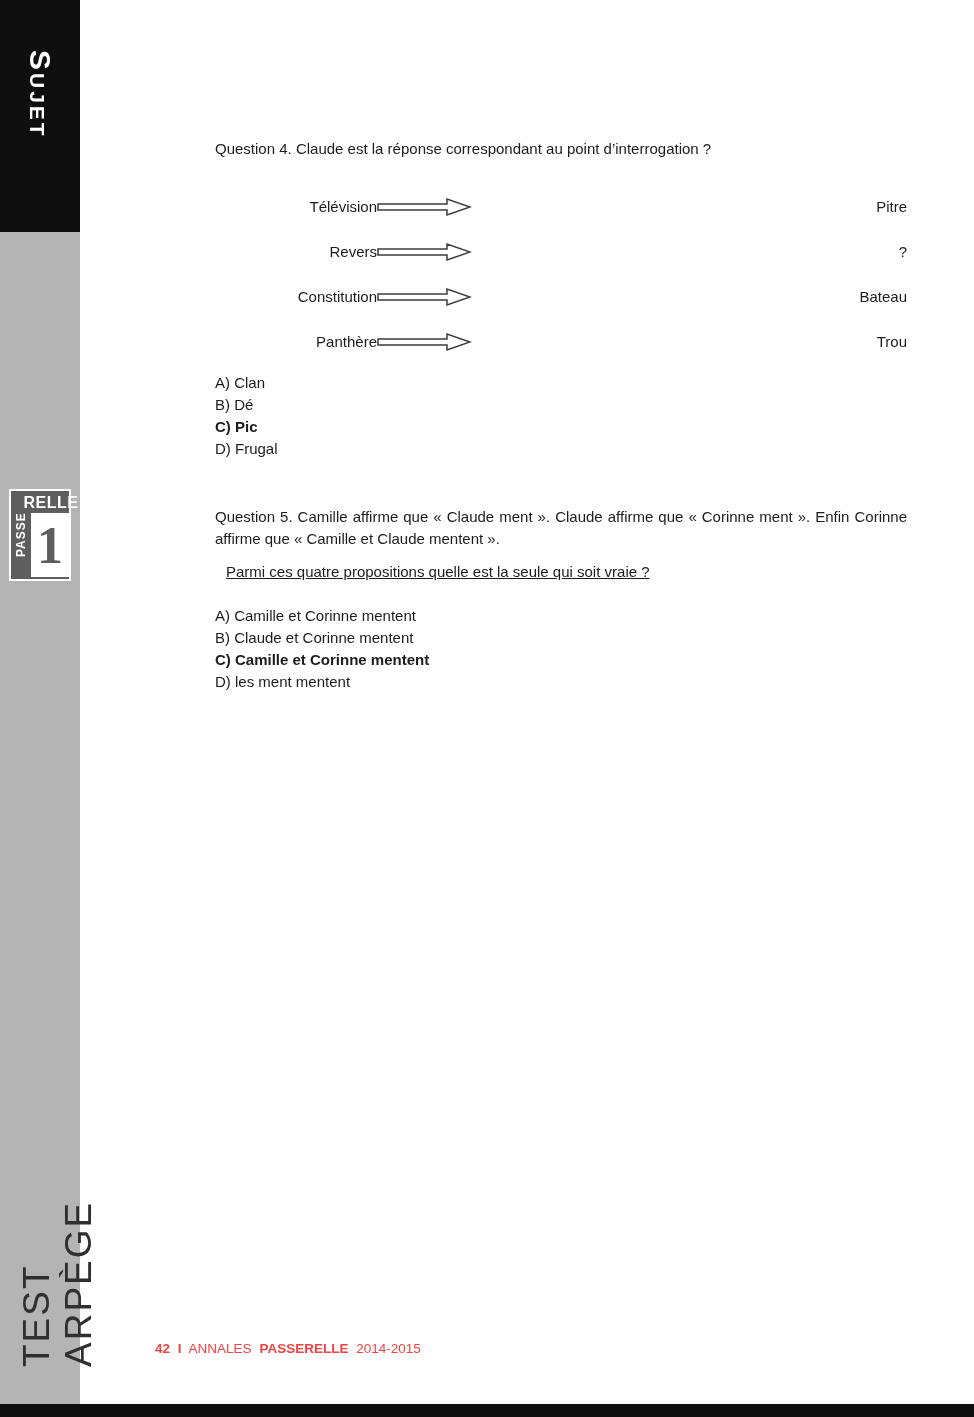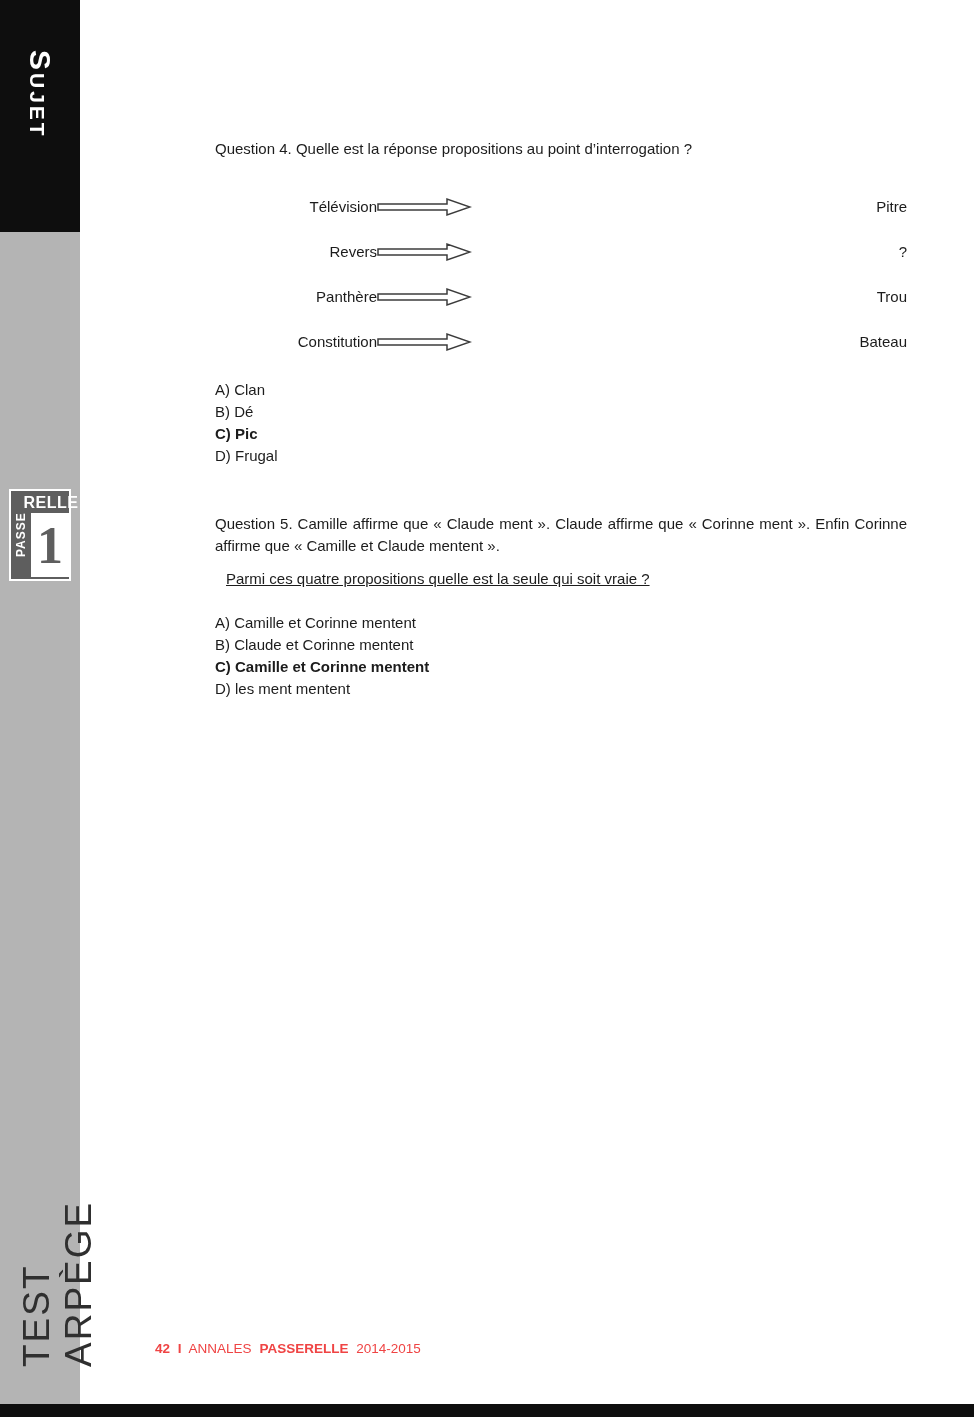--- a/index.html
+++ b/index.html
@@ -97,21 +97,21 @@
   .pairs { margin-top: 24px; text-align: right; }
   .pair-row {
     display: grid;
     grid-template-columns: 162px 155px auto;
     align-items: center;
     height: 45px;
   }
   .pair-left { padding-left: 4px; }
   .arrow-cell { display: flex; align-items: center; }
 
-  .choices { margin-top: 15px; }
+  .choices { margin-top: 8px; }
   .choice { height: 22px; }
   .choice.bold { font-weight: bold; }
 
   .q5-block { margin-top: 46px; }
   .q5-para { text-align: justify; margin: 0; }
   .q5-line2 { margin: 11px; text-decoration: underline; }
   .q5-choices { margin-top: 22px; }
 
   
   .footer {
@@ -136,21 +136,21 @@
     <div class="logo-one">1</div>
   </div>
 
   <div class="test-arpege">TEST ARPÈGE</div>
 </div>
 
 <div class="content">
 
   <p class="q-heading">
     <span class="q-label">Question 4.</span>
-    <span>Quelle est la réponse propositions au point d’interrogation ?</span>
+    <span>Claude est la réponse correspondant au point d’interrogation ?</span>
   </p>
 
   <div class="pairs">
     <div class="pair-row">
       <span class="pair-left">Télévision</span>
       <span class="arrow-cell">
         <svg width="95" height="22" viewBox="0 0 95 22">
           <path d="M1 8 H70 V3 L93 11 L70 19 V14 H1 Z" fill="#ffffff" stroke="#3c3c3c" stroke-width="1.5"></path>
         </svg>
       </span>
@@ -159,36 +159,36 @@
     <div class="pair-row">
       <span class="pair-left">Revers</span>
       <span class="arrow-cell">
         <svg width="95" height="22" viewBox="0 0 95 22">
           <path d="M1 8 H70 V3 L93 11 L70 19 V14 H1 Z" fill="#ffffff" stroke="#3c3c3c" stroke-width="1.5"></path>
         </svg>
       </span>
       <span>?</span>
     </div>
     <div class="pair-row">
+      <span class="pair-left">Constitution</span>
+      <span class="arrow-cell">
+        <svg width="95" height="22" viewBox="0 0 95 22">
+          <path d="M1 8 H70 V3 L93 11 L70 19 V14 H1 Z" fill="#ffffff" stroke="#3c3c3c" stroke-width="1.5"></path>
+        </svg>
+      </span>
+      <span>Bateau</span>
+    </div>
+    <div class="pair-row">
       <span class="pair-left">Panthère</span>
       <span class="arrow-cell">
         <svg width="95" height="22" viewBox="0 0 95 22">
           <path d="M1 8 H70 V3 L93 11 L70 19 V14 H1 Z" fill="#ffffff" stroke="#3c3c3c" stroke-width="1.5"></path>
         </svg>
       </span>
       <span>Trou</span>
-    </div>
-    <div class="pair-row">
-      <span class="pair-left">Constitution</span>
-      <span class="arrow-cell">
-        <svg width="95" height="22" viewBox="0 0 95 22">
-          <path d="M1 8 H70 V3 L93 11 L70 19 V14 H1 Z" fill="#ffffff" stroke="#3c3c3c" stroke-width="1.5"></path>
-        </svg>
-      </span>
-      <span>Bateau</span>
     </div>
   </div>
 
   <div class="choices">
     <div class="choice">A) Clan</div>
     <div class="choice">B) Dé</div>
     <div class="choice bold">C) Pic</div>
     <div class="choice">D) Frugal</div>
   </div>
 

